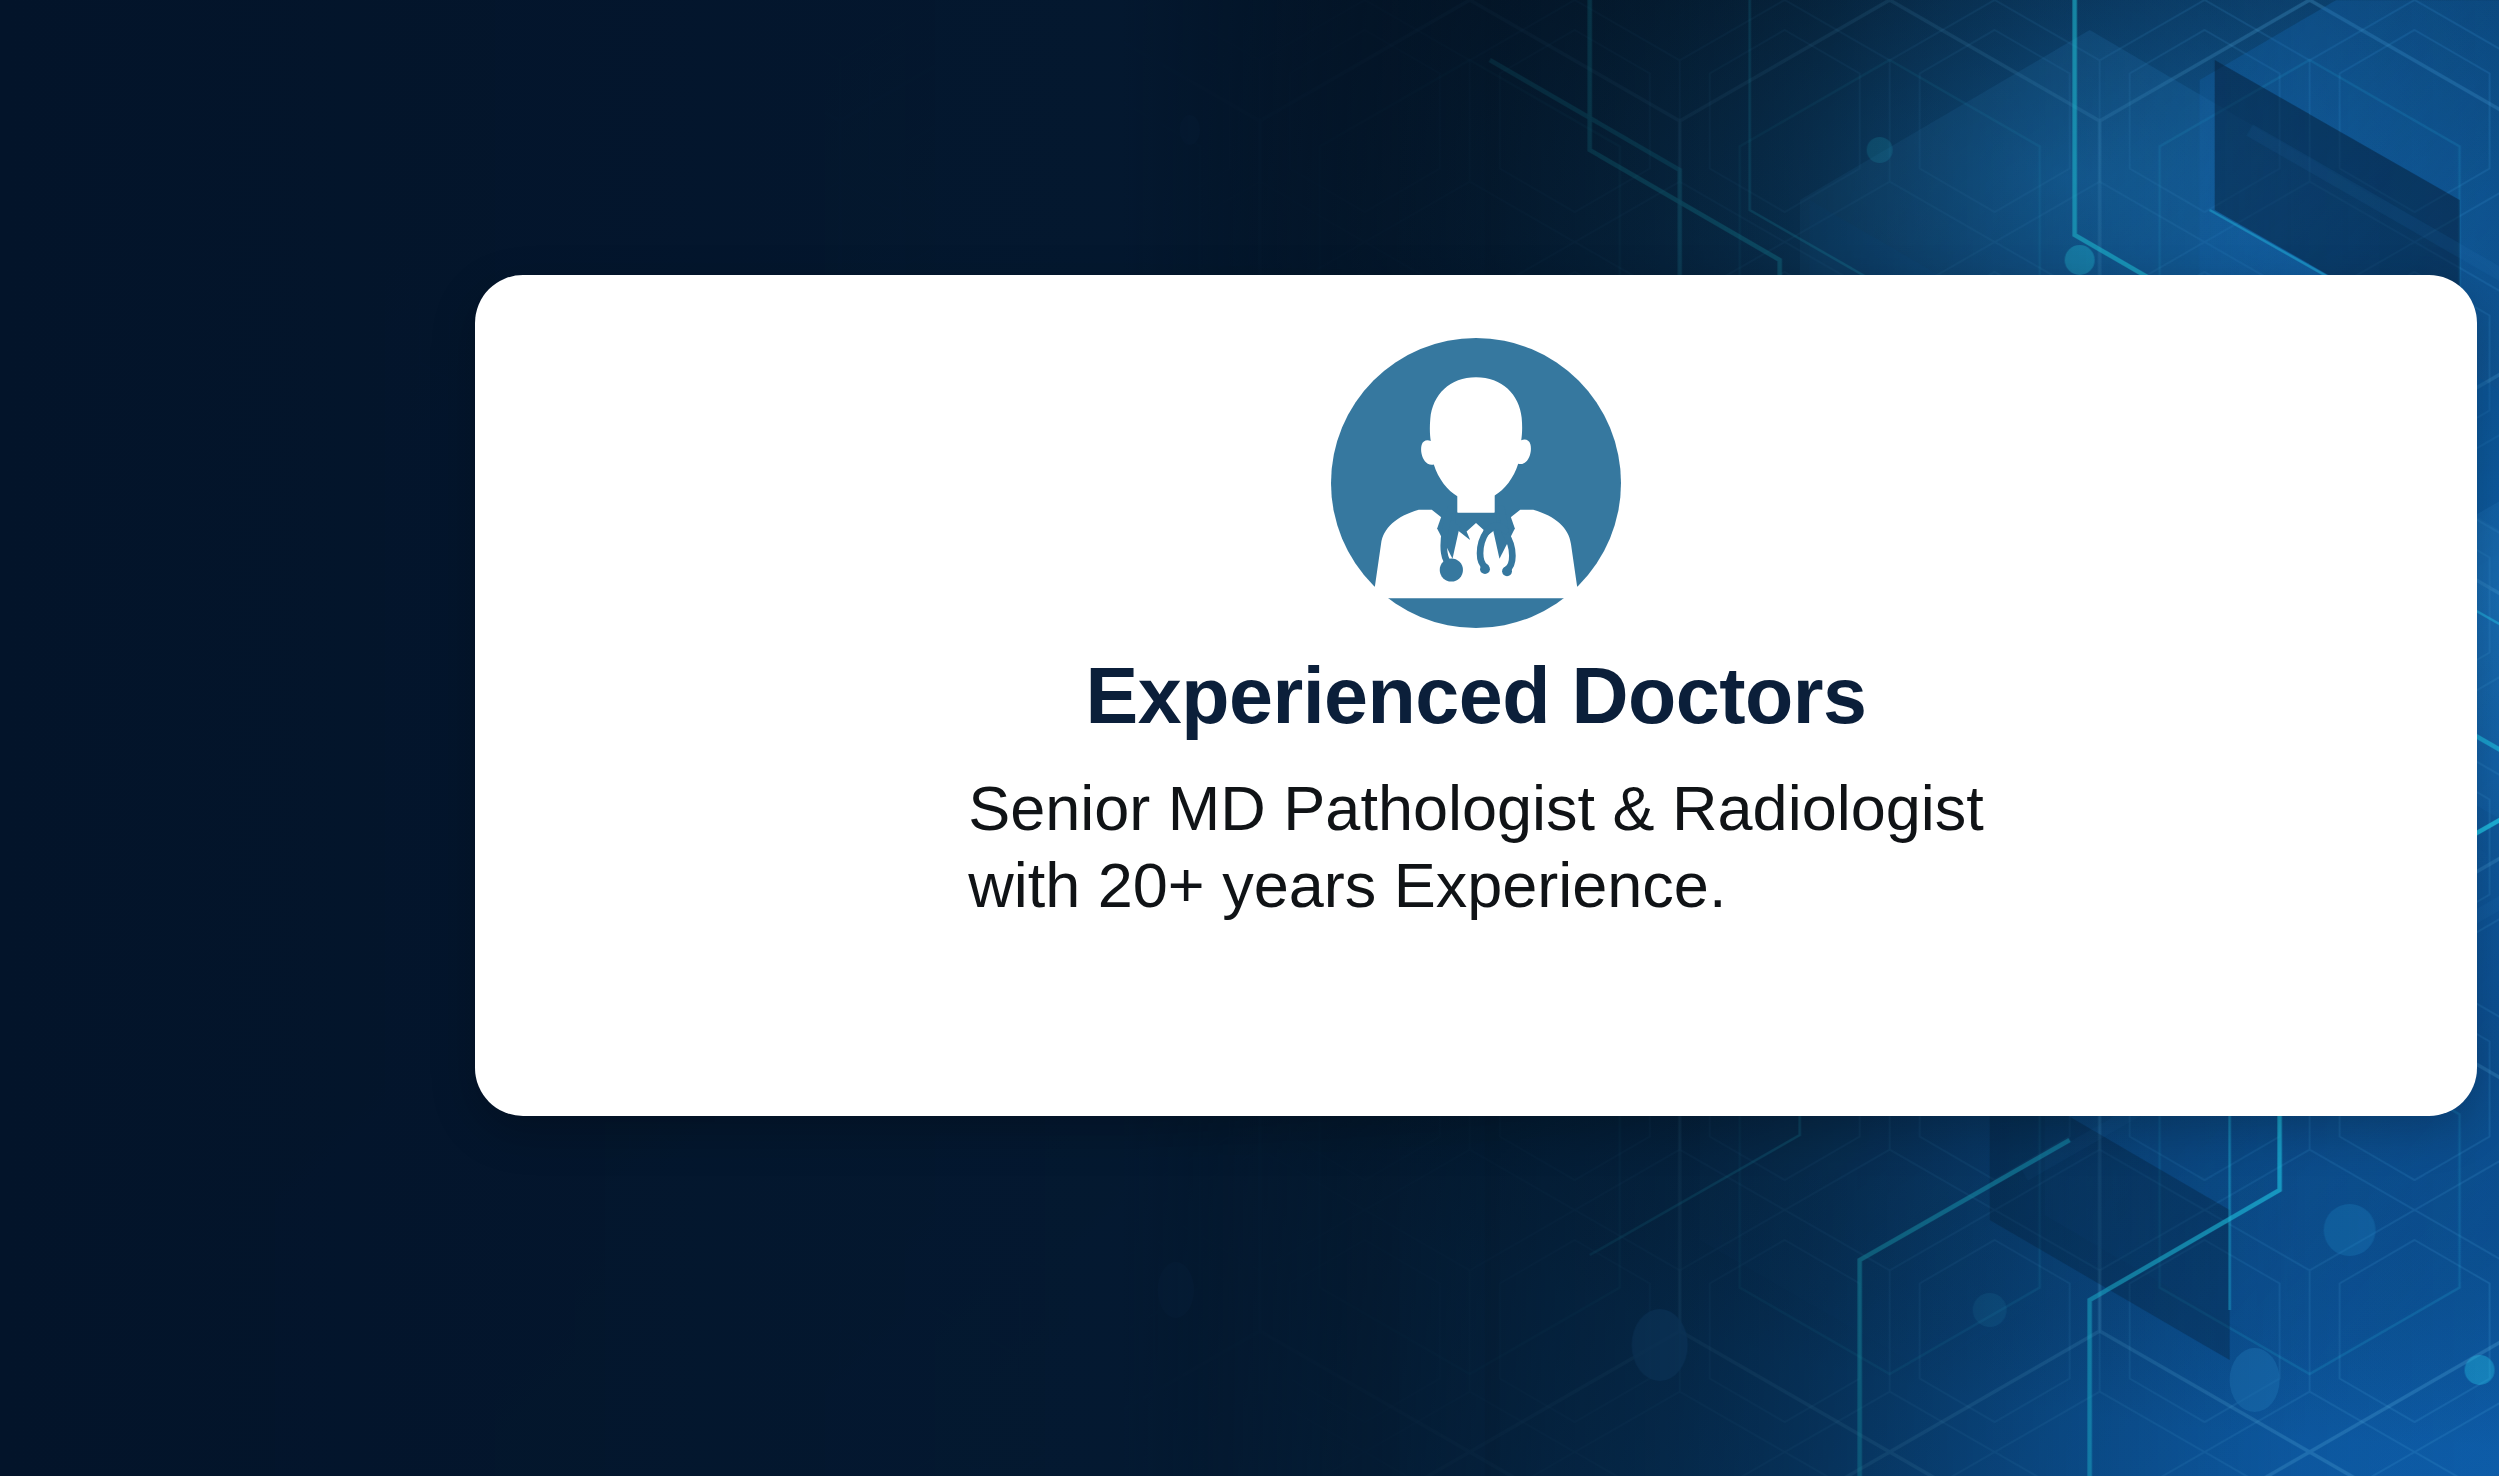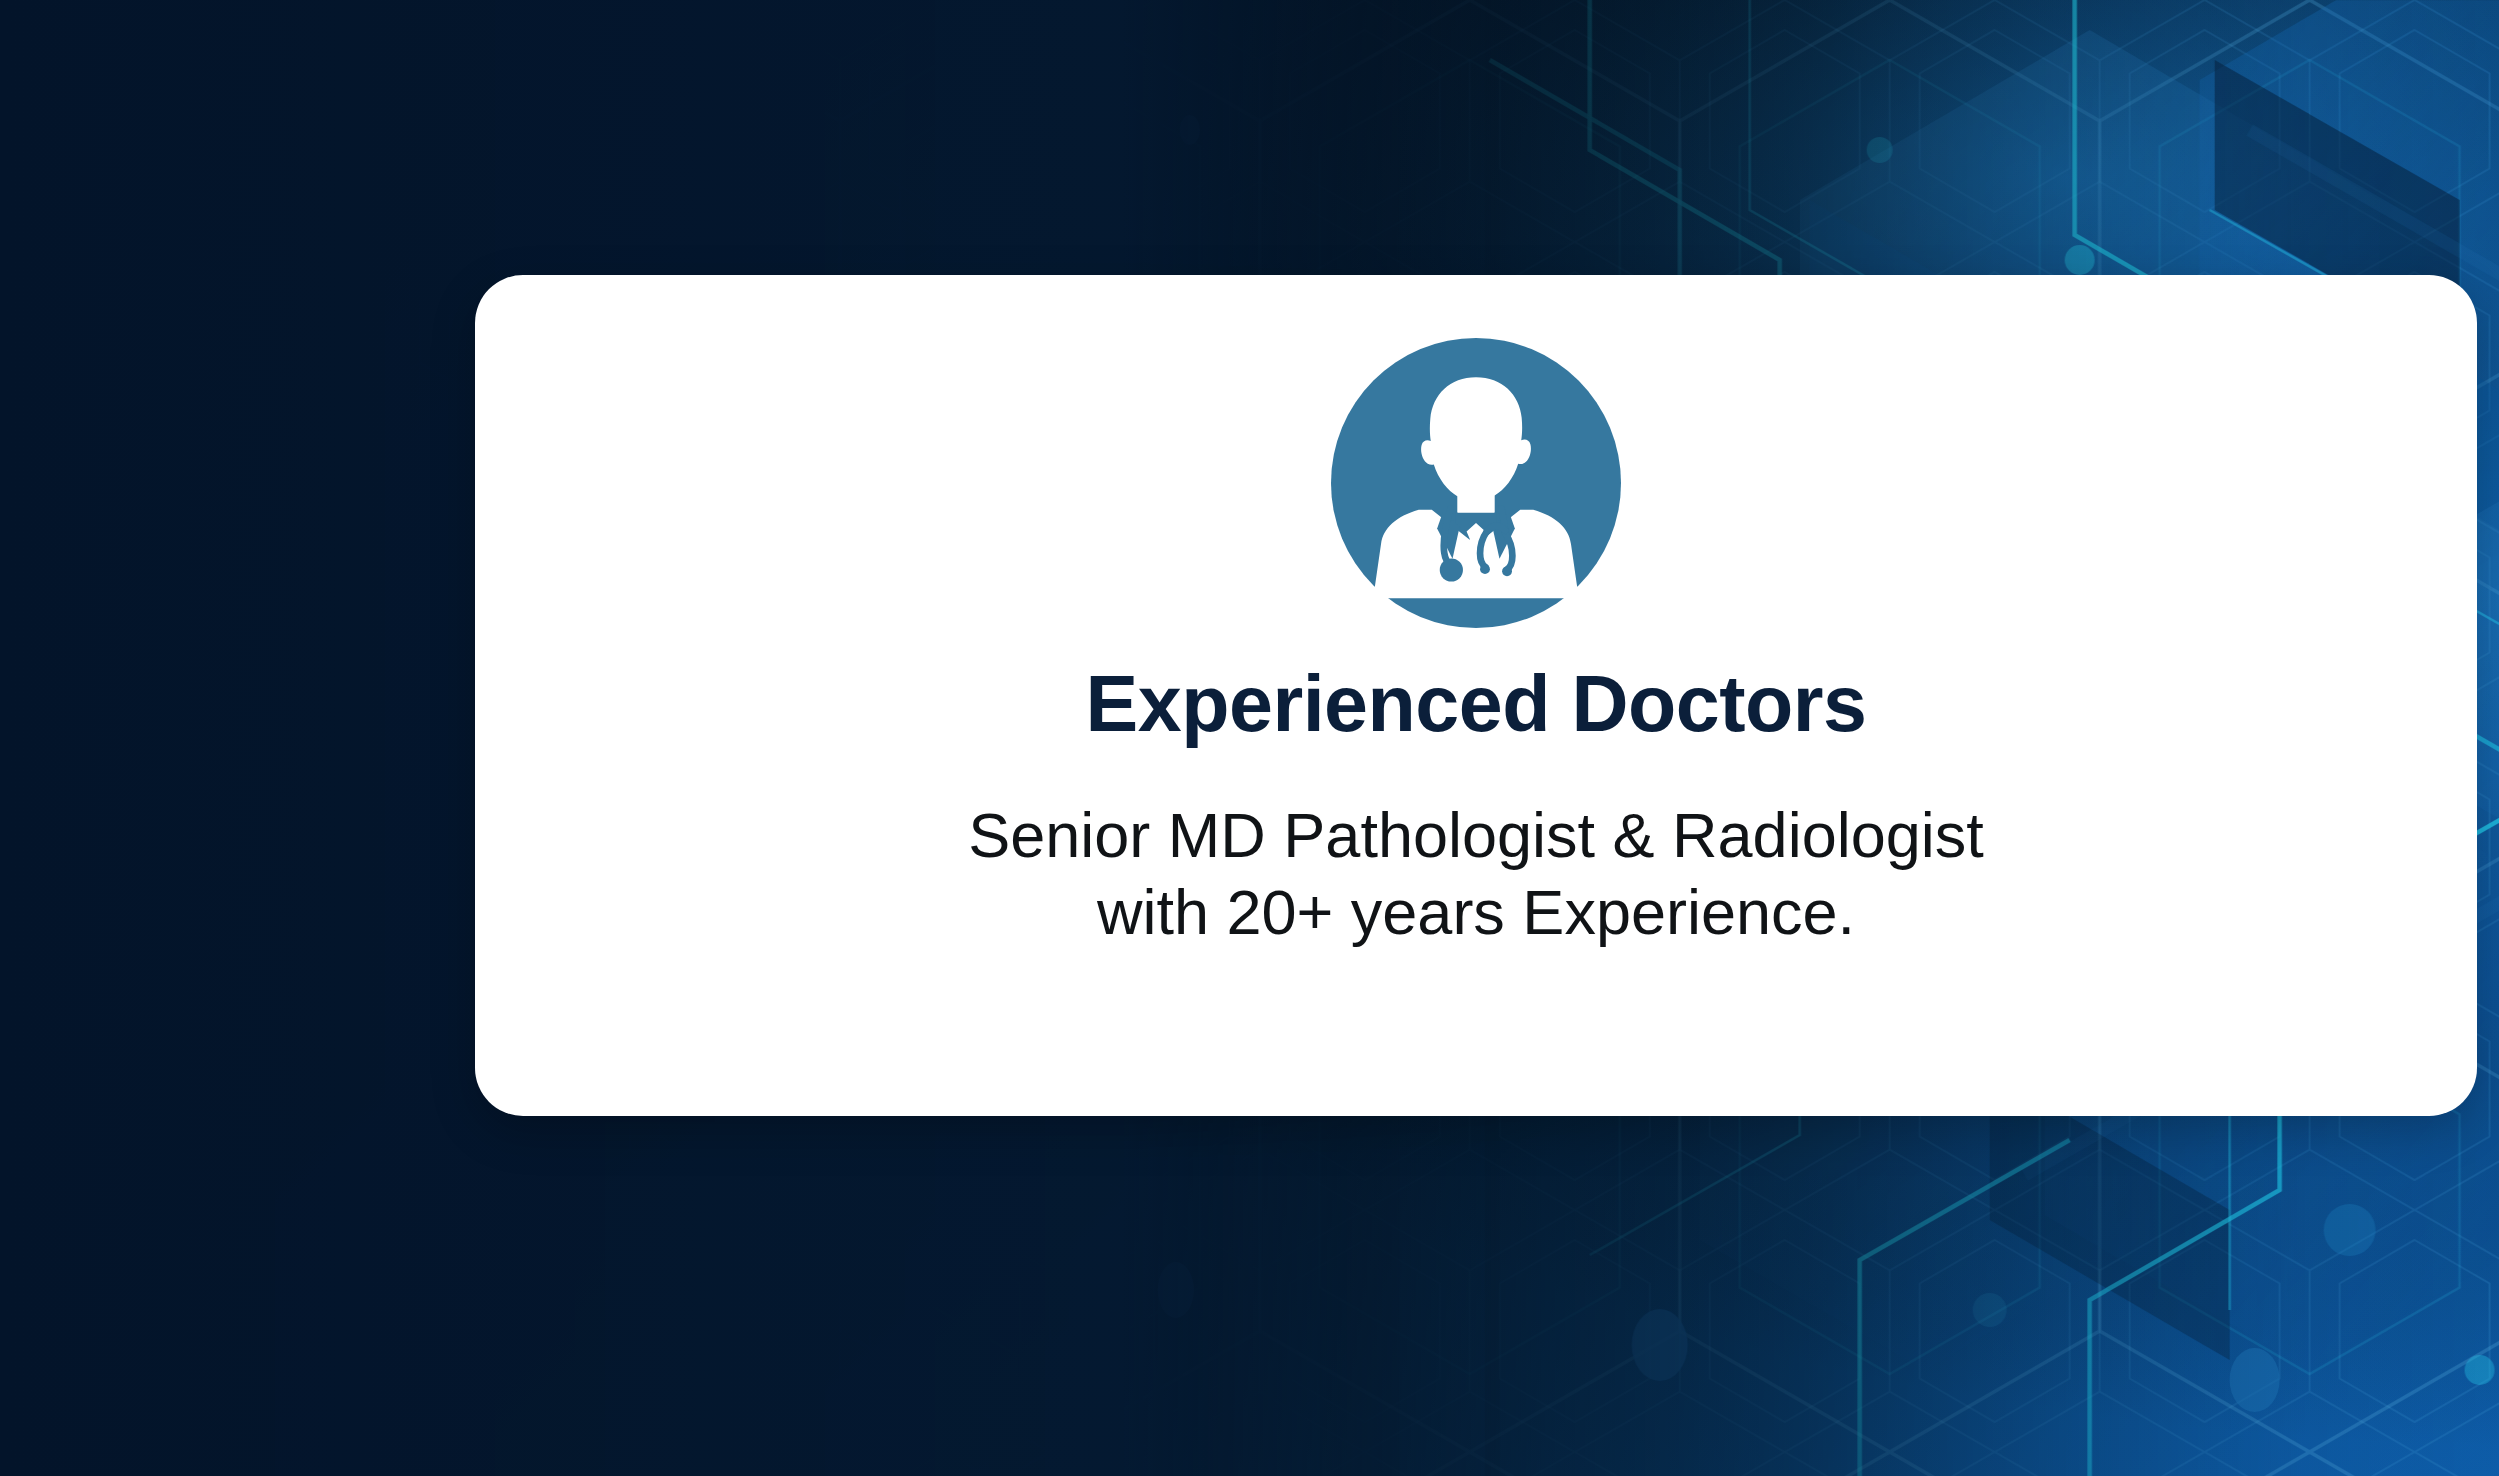--- a/index.html
+++ b/index.html
@@ -47,38 +47,38 @@
 
   
   #avatar {
     width: 290px;
     height: 290px;
     flex: none;
   }
 
   
   #card-title {
-    margin: 16px;
+    margin: 8px;
     padding-top: 19px;
     font-size: 79px;
     font-weight: 700;
     letter-spacing: -0.5px;
     color: #0b1f3a;
     text-align: center;
     line-height: 1.05;
     white-space: nowrap;
   }
 
   #card-subtitle {
-    margin: 15px;
+    margin: 4px;
     padding-top: 20px;
     font-size: 63px;
     font-weight: 400;
     color: #101316;
-    text-align: center;
+    text-align: left;
     line-height: 1.22;
     white-space: nowrap;
   }
   #card-subtitle .sub-line { display: block; }
 </style>
 </head>
 <body>
 
 <div id="banner">
 

